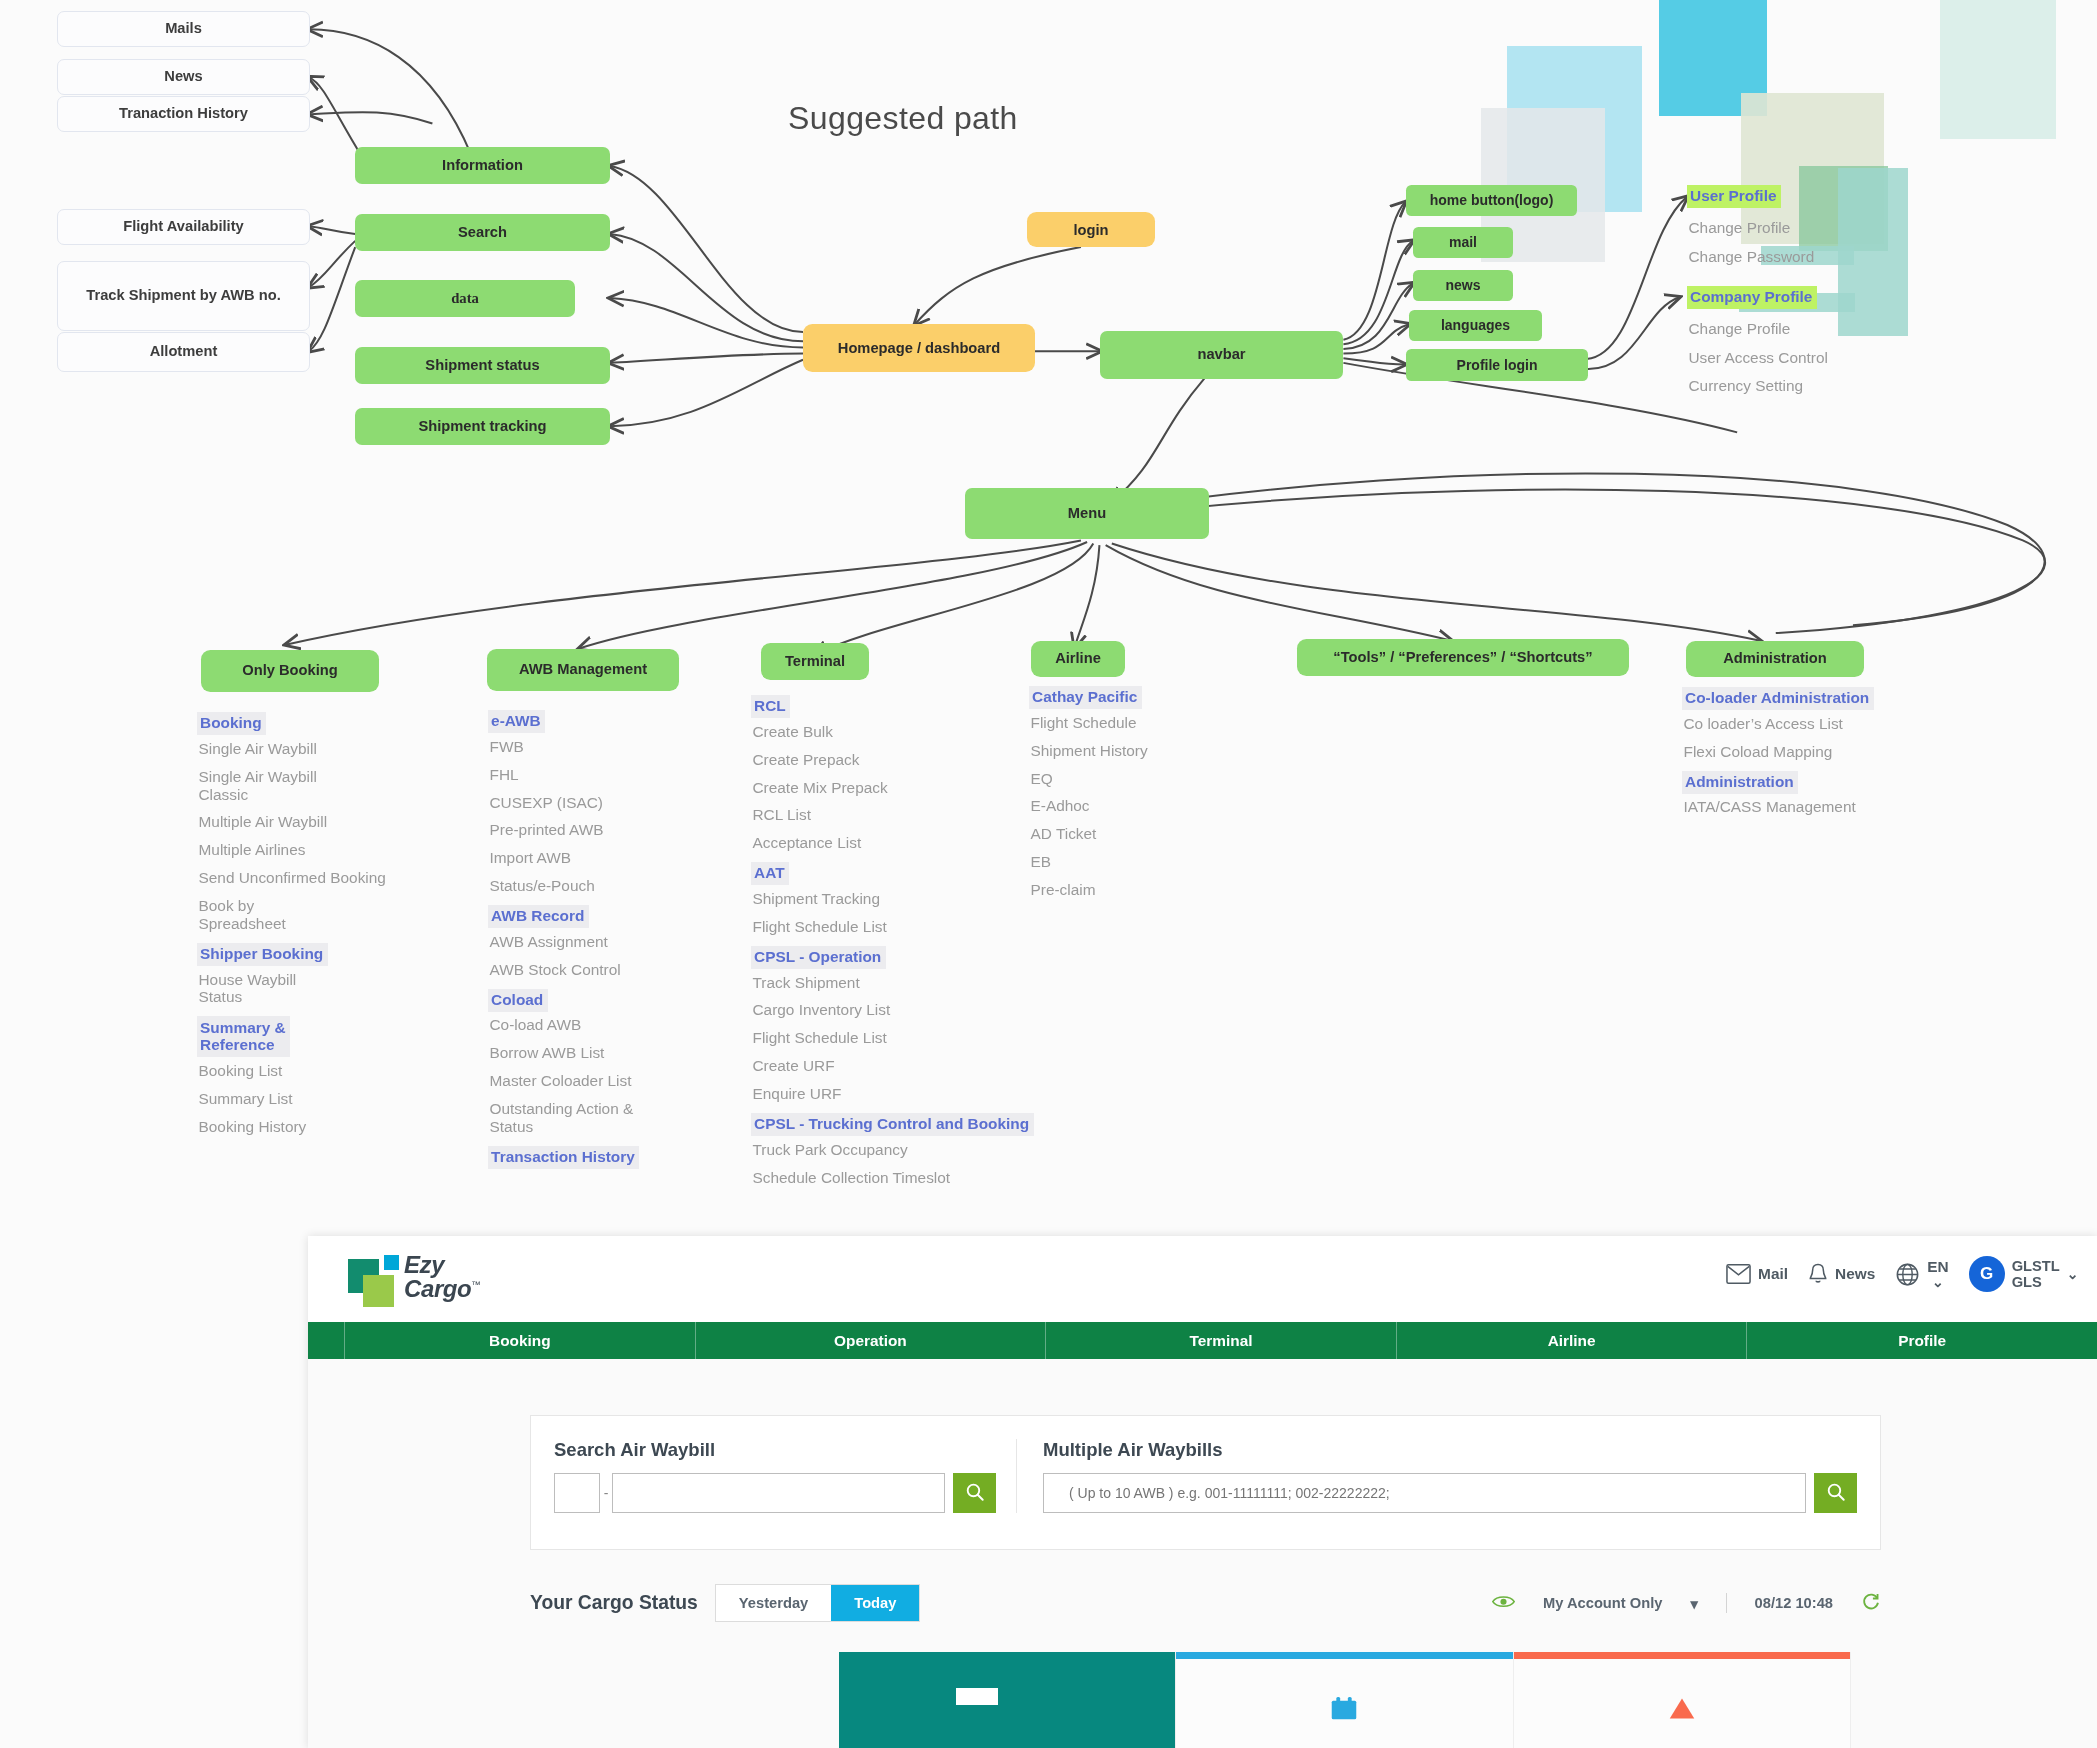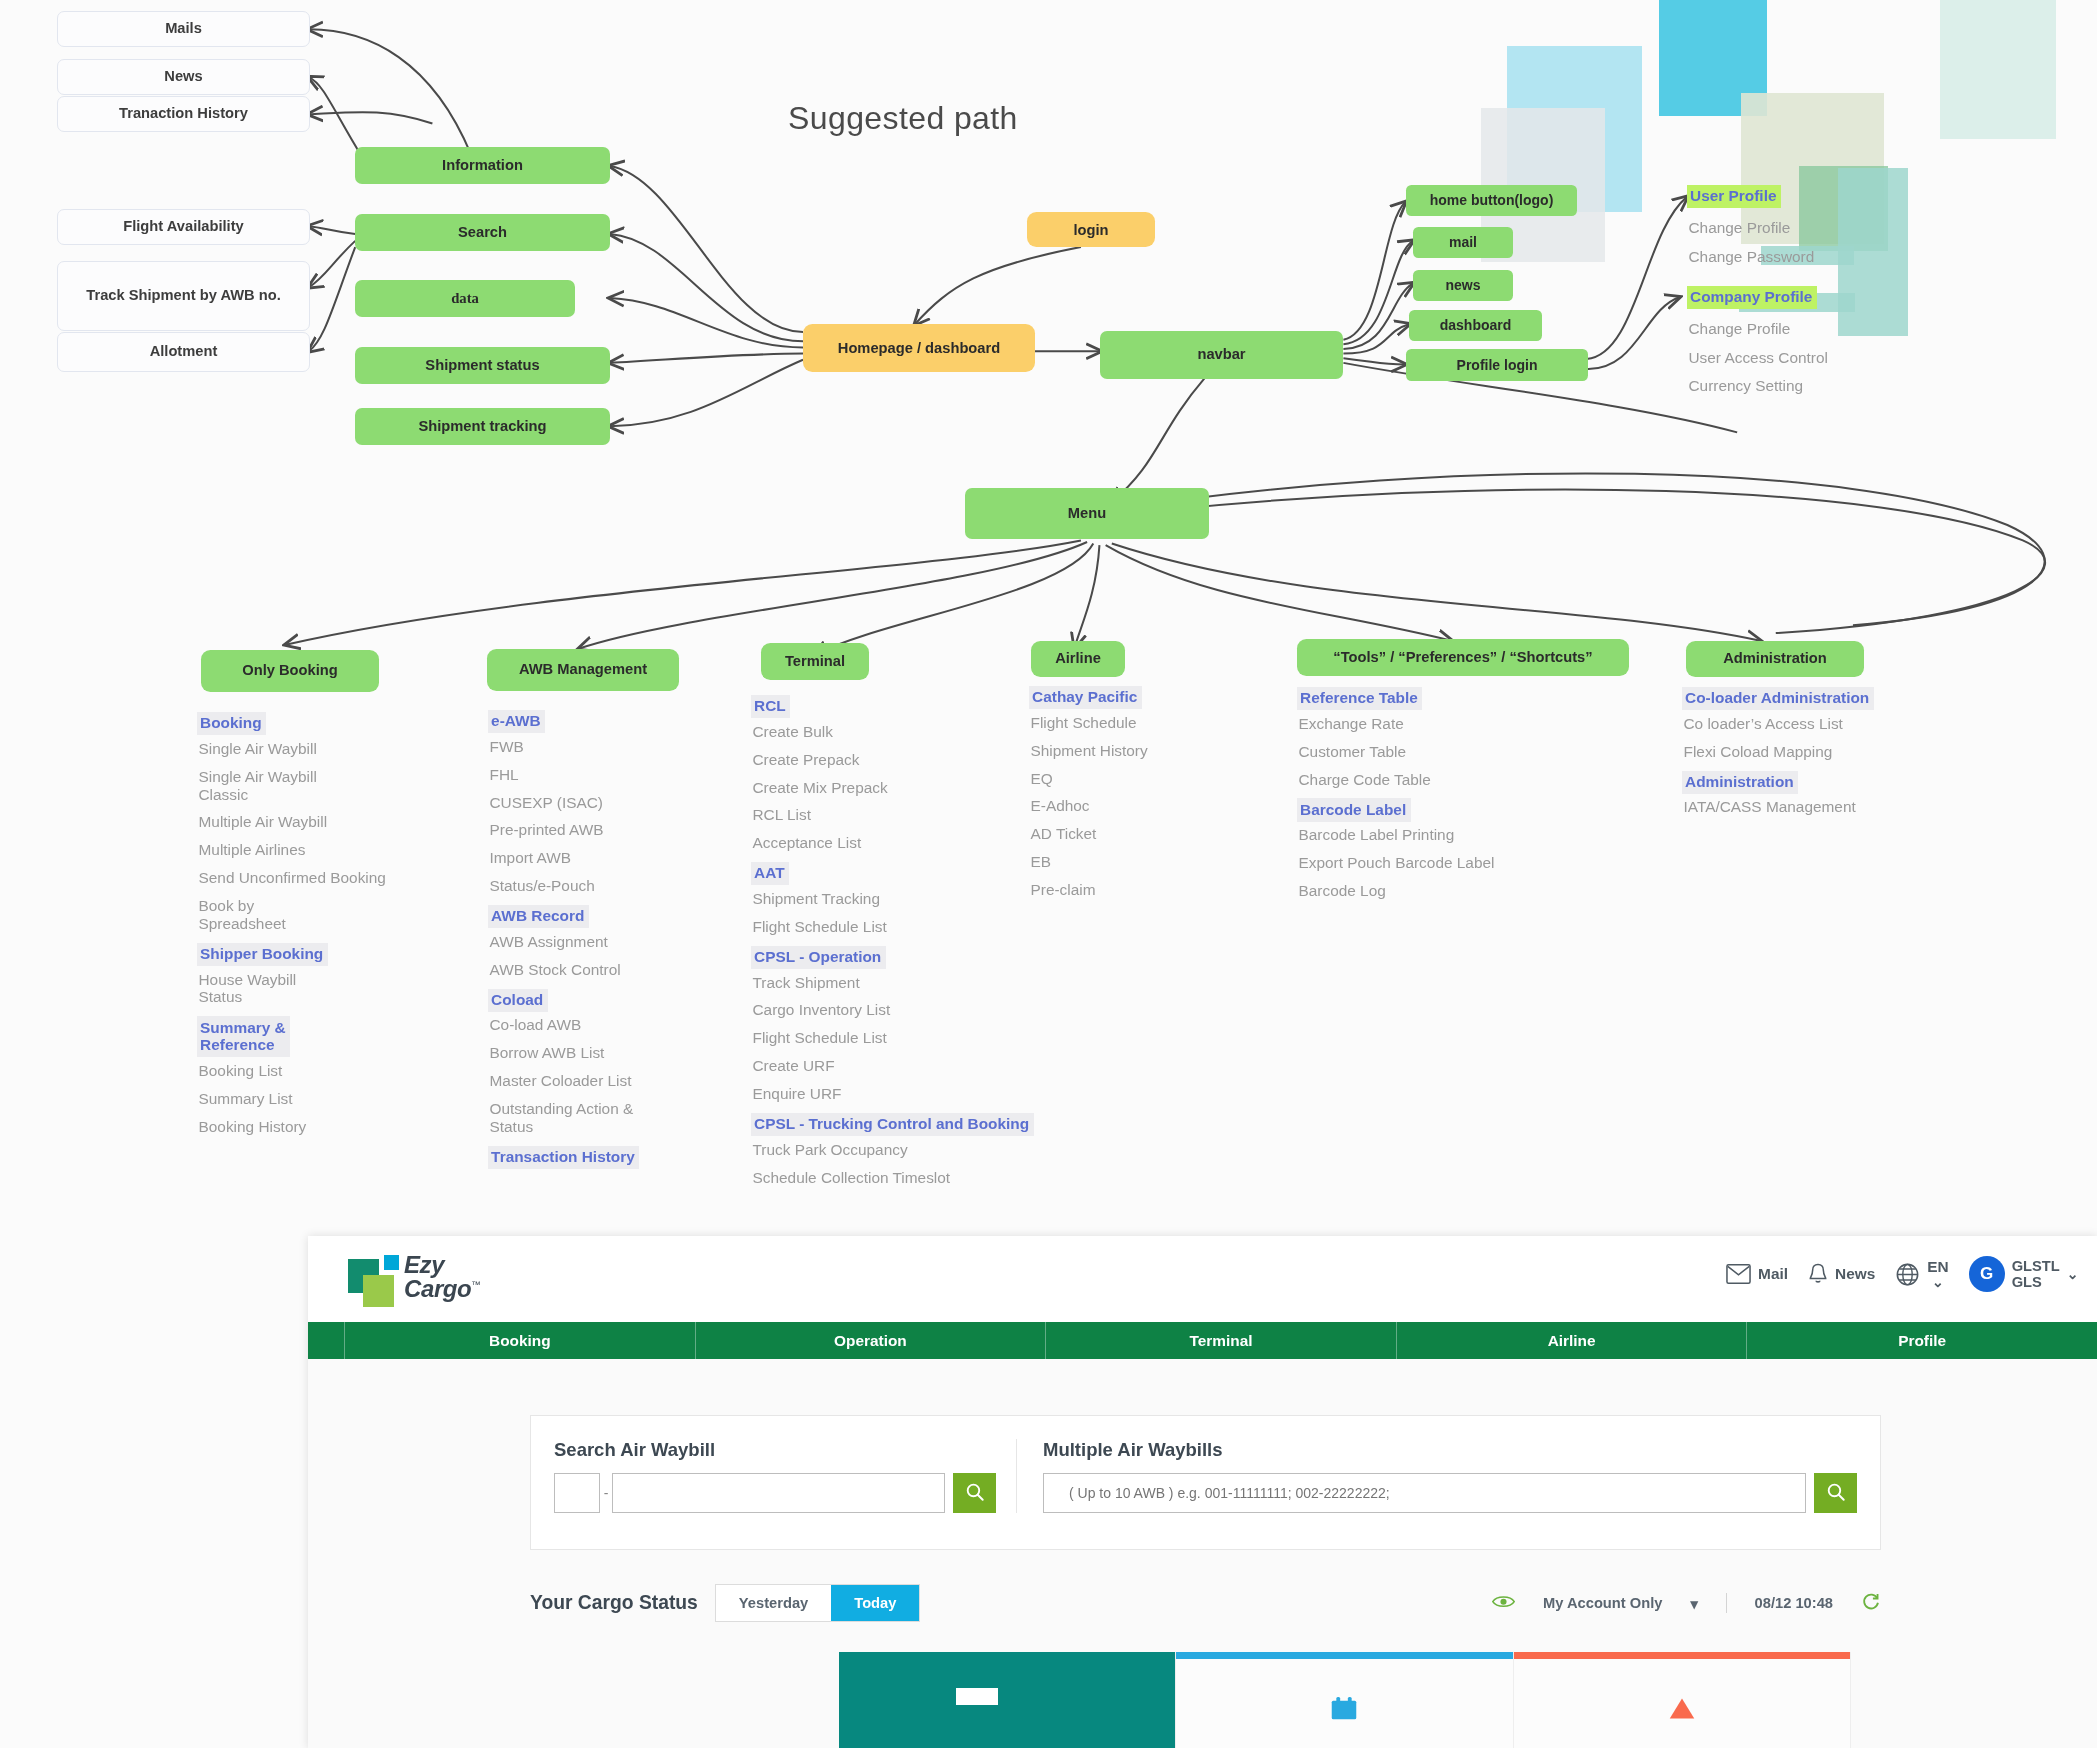--- a/index.html
+++ b/index.html
@@ -220,21 +220,21 @@
 
   <div class="obox-or" style="left:1027px;top:212px;width:128px;height:35px;">login</div>
   <div class="obox-or" style="left:803px;top:324px;width:232px;height:48px;">Homepage / dashboard</div>
 
   <div class="gbox" style="left:1100px;top:331px;width:243px;height:48px;">navbar</div>
   <div class="gbox" style="left:965px;top:488px;width:244px;height:51px;">Menu</div>
 
   <div class="gbox small" style="left:1406px;top:185px;width:171px;height:31px;">home button(logo)</div>
   <div class="gbox small" style="left:1413px;top:227px;width:100px;height:31px;">mail</div>
   <div class="gbox small" style="left:1413px;top:270px;width:100px;height:31px;">news</div>
-  <div class="gbox small" style="left:1409px;top:310px;width:133px;height:31px;">dashboard</div>
+  <div class="gbox small" style="left:1409px;top:310px;width:133px;height:31px;">languages</div>
   <div class="gbox small" style="left:1406px;top:349px;width:182px;height:32px;">Profile login</div>
 
   <div class="plist" style="left:1687px;top:185px;">
     <div class="grp">User Profile</div>
     <div class="itm">Change Profile</div>
     <div class="itm">Change Password</div>
   </div>
   <div class="plist" style="left:1687px;top:286px;">
     <div class="grp">Company Profile</div>
     <div class="itm">Change Profile</div>
@@ -312,30 +312,20 @@
     <div class="itm">Flight Schedule</div>
     <div class="itm">Shipment History</div>
     <div class="itm">EQ</div>
     <div class="itm">E-Adhoc</div>
     <div class="itm">AD Ticket</div>
     <div class="itm">EB</div>
     <div class="itm">Pre-claim</div>
   </div>
 
   <div class="gbox hdr" style="left:1297px;top:639px;width:332px;height:37px;">“Tools” / “Preferences” / “Shortcuts”</div>
-  <div class="col" style="left:1297px;top:687px;width:255px;">
-    <div class="grp">Reference Table</div>
-    <div class="itm">Exchange Rate</div>
-    <div class="itm">Customer Table</div>
-    <div class="itm">Charge Code Table</div>
-    <div class="grp">Barcode Label</div>
-    <div class="itm">Barcode Label Printing</div>
-    <div class="itm">Export Pouch Barcode Label</div>
-    <div class="itm">Barcode Log</div>
-  </div>
 
   <div class="gbox hdr" style="left:1686px;top:641px;width:178px;height:36px;">Administration</div>
   <div class="col" style="left:1682px;top:687px;width:255px;">
     <div class="grp">Co-loader Administration</div>
     <div class="itm">Co loader’s Access List</div>
     <div class="itm">Flexi Coload Mapping</div>
     <div class="grp">Administration</div>
     <div class="itm">IATA/CASS Management</div>
   </div>
 </div>

